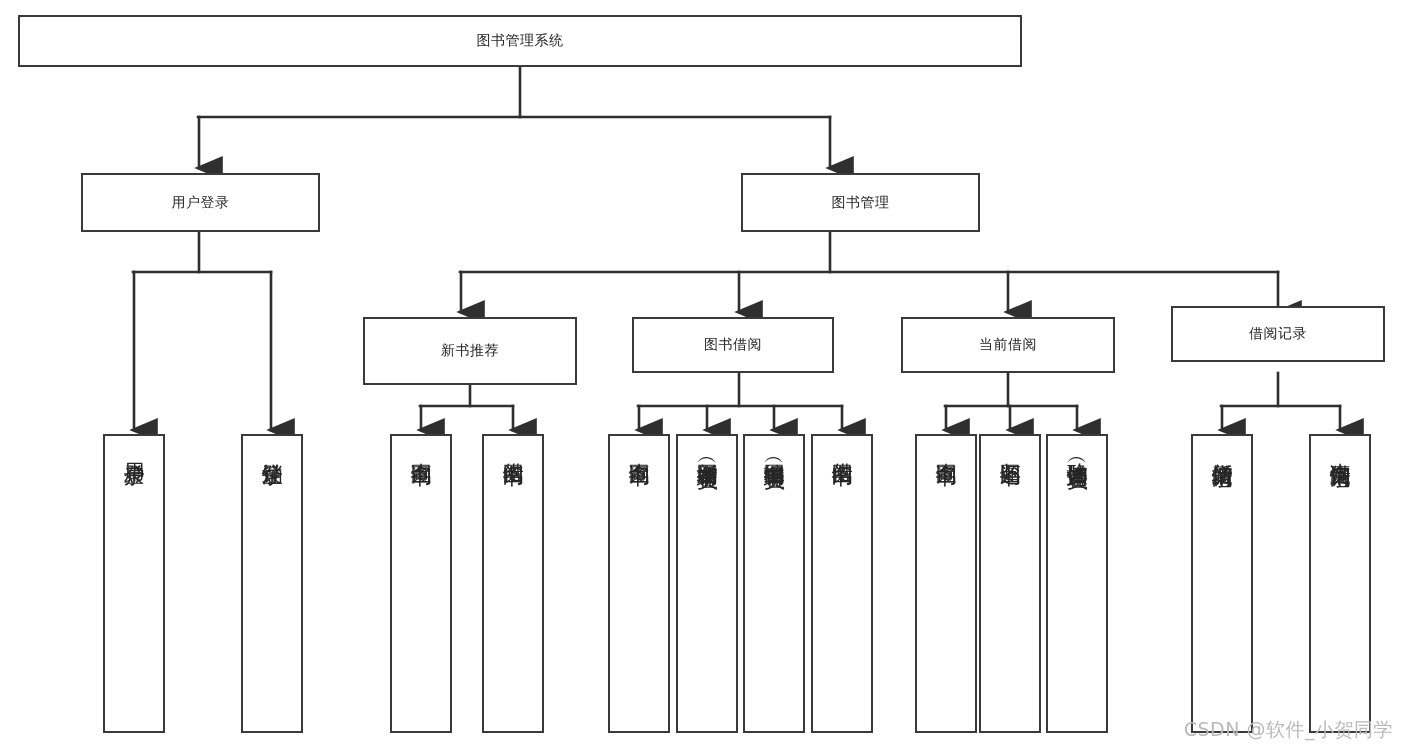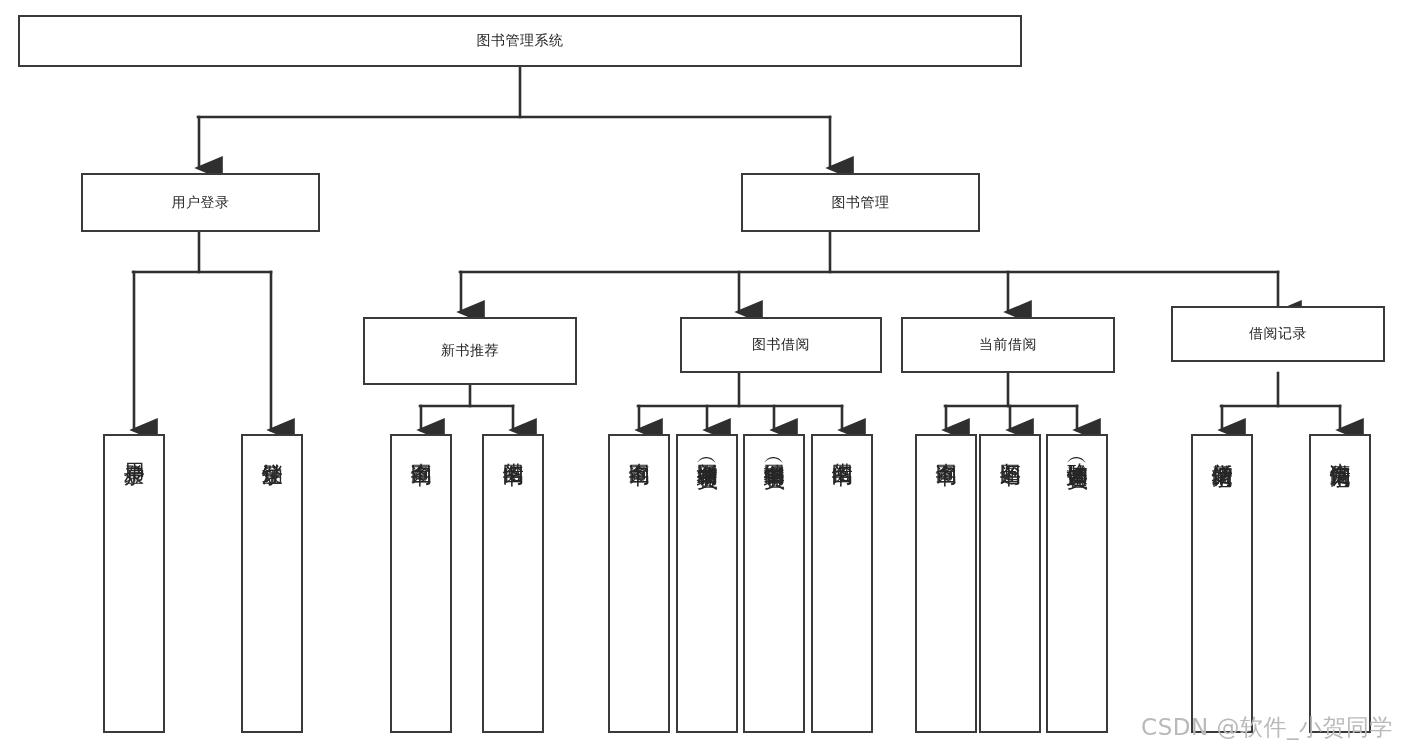--- a/index.html
+++ b/index.html
@@ -54,21 +54,21 @@
     text-orientation: upright;
     font-size: 21px;
     line-height: 1.08;
     letter-spacing: 1px;
     white-space: nowrap;
   }
   #watermark {
     position: absolute;
     right: 12px;
     bottom: 4px;
-    font-size: 23px;
+    font-size: 19px;
     color: #b9b9b9;
     white-space: nowrap;
     letter-spacing: 0.5px;
     pointer-events: none;
   }
 </style>
 </head>
 <body>
 
 <div id="canvas">
@@ -130,21 +130,21 @@
   <div class="node horiz" style="left:81px; top:173px; width:239px; height:59px;">
     <span class="label">用户登录</span>
   </div>
   <div class="node horiz" style="left:741px; top:173px; width:239px; height:59px;">
     <span class="label">图书管理</span>
   </div>
 
   <div class="node horiz" style="left:363px; top:317px; width:214px; height:68px;">
     <span class="label">新书推荐</span>
   </div>
-  <div class="node horiz" style="left:632px; top:317px; width:202px; height:56px;margin-left:48px;">
+  <div class="node horiz" style="left:632px; top:317px; width:202px; height:56px;">
     <span class="label">图书借阅</span>
   </div>
   <div class="node horiz" style="left:901px; top:317px; width:214px; height:56px;align-items:center;">
     <span class="label">当前借阅</span>
   </div>
   <div class="node horiz" style="left:1171px; top:306px; width:214px; height:56px;">
     <span class="label">借阅记录</span>
   </div>
 
   <div class="node vert" style="left:103px; top:434px; width:62px; height:299px;">

